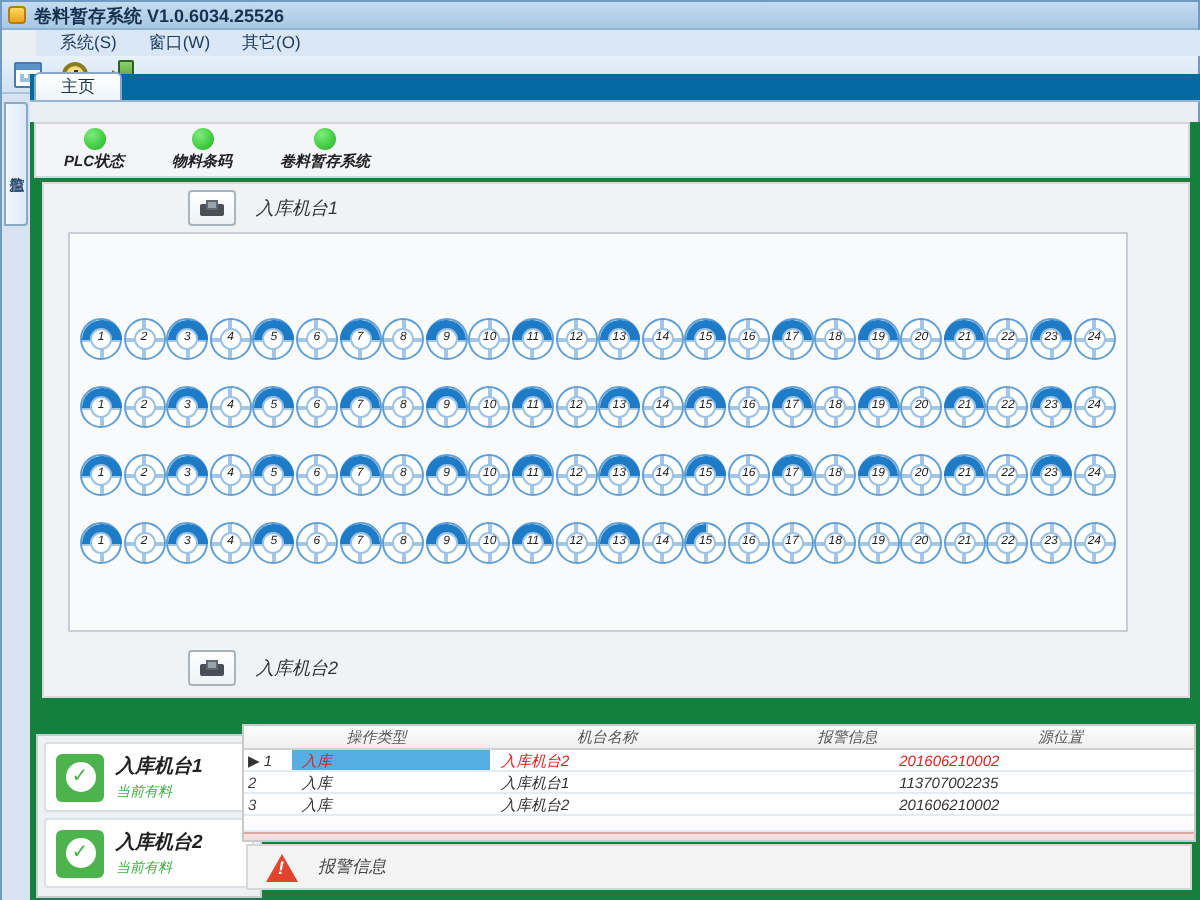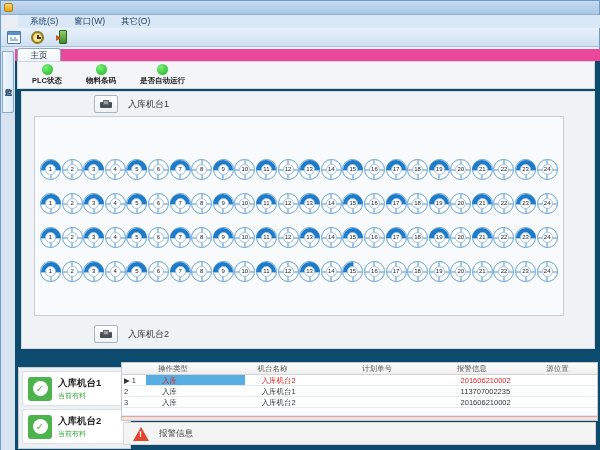--- a/index.html
+++ b/index.html
@@ -38,35 +38,35 @@
     border:2px solid #8a7b22; position:relative; }
   .ico-clock:before { content:""; position:absolute; left:4px; top:2px; width:1.5px; height:4px; background:#333; }
   .ico-clock:after  { content:""; position:absolute; left:4.5px; top:4.5px; width:3.5px; height:1.5px; background:#333; }
   .ico-door { width:12px; height:14px; position:relative; }
   .ico-door .panel { position:absolute; left:3px; top:0; width:8px; height:14px;
     background:linear-gradient(#8fd06a,#3e8a2b); border:1px solid #2c6420; border-radius:1px; }
   .ico-door .arrow { position:absolute; left:0; top:5px; width:0; height:0;
     border-top:3px solid transparent; border-bottom:3px solid transparent; border-left:5px solid #c65818; }
 
   
-  .tabstrip { position:absolute; left:14px; top:48px; width:586px; height:14px;
-    border-bottom:1px solid #9ab4cf; background:#ec4899; }
+  .tabstrip { position:absolute; left:14px; top:36px; width:586px; height:14px;
+    border-bottom:1px solid #9ab4cf; background:#0369a1; }
   .tab { position:absolute; left:2px; bottom:0; width:44px; height:14px;
     background:linear-gradient(#ffffff,#eef4fa); border:1px solid #89a8c8; border-bottom:none;
     border-radius:3px 3px 0 0; font-size:8.5px; color:#16324f; text-align:center; line-height:13px; }
 
   
   .side-strip { position:absolute; left:0; top:46px; width:14px; height:404px; background:#d7e3f0; }
   .side-tab { position:absolute; left:1px; top:4px; width:12px; height:62px;
     background:linear-gradient(90deg,#f0f6fc,#dcebf8); border:1px solid #8aa8c8; border-radius:0 2px 2px 0;
     writing-mode:vertical-rl; text-orientation:upright; font-size:7.5px; color:#2b4d70;
     display:flex; align-items:center; justify-content:center; }
 
   
-  .page { position:absolute; left:14px; top:60px; width:586px; height:390px; background:#0c4a6e; }
+  .page { position:absolute; left:14px; top:60px; width:586px; height:390px; background:#15803d;font-style:italic; }
 
   
   .ind-panel { position:absolute; left:2px; top:0; width:578px; height:28px;
     background:#f3f5f8; border:1px solid #d2d7dc; display:flex; align-items:center; gap:24px; padding-left:14px; }
   .ind-item { display:flex; flex-direction:column; align-items:center; gap:1px; }
   .ind-light { width:11px; height:11px; border-radius:50%;
     background:radial-gradient(circle at 35% 30%, #7bee7b, #1db31d); }
   .ind-label { font-size:7.5px; font-weight:700; color:#222; white-space:nowrap; }
 
   
@@ -107,21 +107,21 @@
     display:flex; align-items:center; justify-content:center; }
   .card-icon .chk { width:15px; height:15px; border-radius:50%; background:#fff;
     color:var(--card-green); font-size:10px; line-height:15px; text-align:center; font-weight:700; }
   .card-title { font-size:9.5px; color:#222; font-weight:600; }
   .card-status { font-size:7px; color:var(--status-green); margin-top:1px; }
 
   
   .qtable { position:absolute; left:106px; top:301px; width:477px; background:#fff; border:1px solid #c9c9c9; }
   .tr { display:flex; height:11px; border-bottom:1px solid #e4ebf2; background:#fff; }
   .tr.head { height:12px; background:linear-gradient(#fdfdfd,#efefef); border-bottom:1px solid #d2d2d2;justify-content:space-between; }
-  .td { font-size:7.5px; color:#333; line-height:11px; padding-left:16px; overflow:hidden; white-space:nowrap; }
+  .td { font-size:7.5px; color:#333; line-height:11px; padding-left:5px; overflow:hidden; white-space:nowrap; }
   .tr.head .td { color:#555; line-height:12px; padding-left:12px; }
   .td:nth-child(1){ width:24px; padding-left:2px; color:#444; }
   .td:nth-child(2){ width:100px; } .td:nth-child(3){ width:105px; }
   .td:nth-child(4){ width:95px; }  .td:nth-child(5){ width:90px; }
   .td:nth-child(6){ width:63px; }
   .tr.red .td { color:var(--red-text); }
   .tr.red .td:nth-child(1){ color:#333; }
   .tr .td.sel { background:var(--sel-blue); }
   .tr.newrow { height:8px; background:#fdfdfd; }
   .newstrip { height:4px; background:#f6dfdf; border-top:1px solid #dba8a8; }
@@ -134,20 +134,21 @@
   .warn-tri:after { content:"!"; position:absolute; left:-2px; top:2px; color:#fff; font-size:9px; font-weight:700; }
   .alarm-label { font-size:8.5px; color:#444; }
 </style>
 </head>
 <body>
 
 <div class="window">
 
   <div class="titlebar">
     <div class="app-icon"></div>
+    <div class="title-text">卷料暂存系统 V1.0.6034.25526</div>
   </div>
 
   <div class="menubar">
       <span class="menu-item">系统(S)</span>
       <span class="menu-item">窗口(W)</span>
       <span class="menu-item">其它(O)</span>
     </div>
 
   <div class="toolbar">
     <div class="tool-btn">
@@ -178,21 +179,21 @@
         <div class="ind-item">
           <div class="ind-light"></div>
           <div class="ind-label">PLC状态</div>
         </div>
         <div class="ind-item">
           <div class="ind-light"></div>
           <div class="ind-label">物料条码</div>
         </div>
         <div class="ind-item">
           <div class="ind-light"></div>
-          <div class="ind-label">是否自动运行</div>
+          <div class="ind-label">卷料暂存系统</div>
         </div>
       </div>
 
     <div class="mach-panel">
       <div class="mach-header hdr1">
         <div class="print-btn">
           <div class="ico-printer"></div>
         </div>
         <div class="mach-label">入库机台1</div>
       </div>
@@ -805,21 +806,20 @@
             <div class="card-status">当前有料</div>
           </div>
         </div>
       </div>
 
     <div class="qtable">
       <div class="tr head">
           <div class="td"></div>
           <div class="td">操作类型</div>
           <div class="td">机台名称</div>
-          <div class="td">计划单号</div>
           <div class="td">报警信息</div>
           <div class="td">源位置</div>
         </div>
       <div id="tbody">
           <div class="tr red">
             <div class="td">▶ 1</div>
             <div class="td sel">入库</div>
             <div class="td">入库机台2</div>
             <div class="td"></div>
             <div class="td">201606210002</div>

